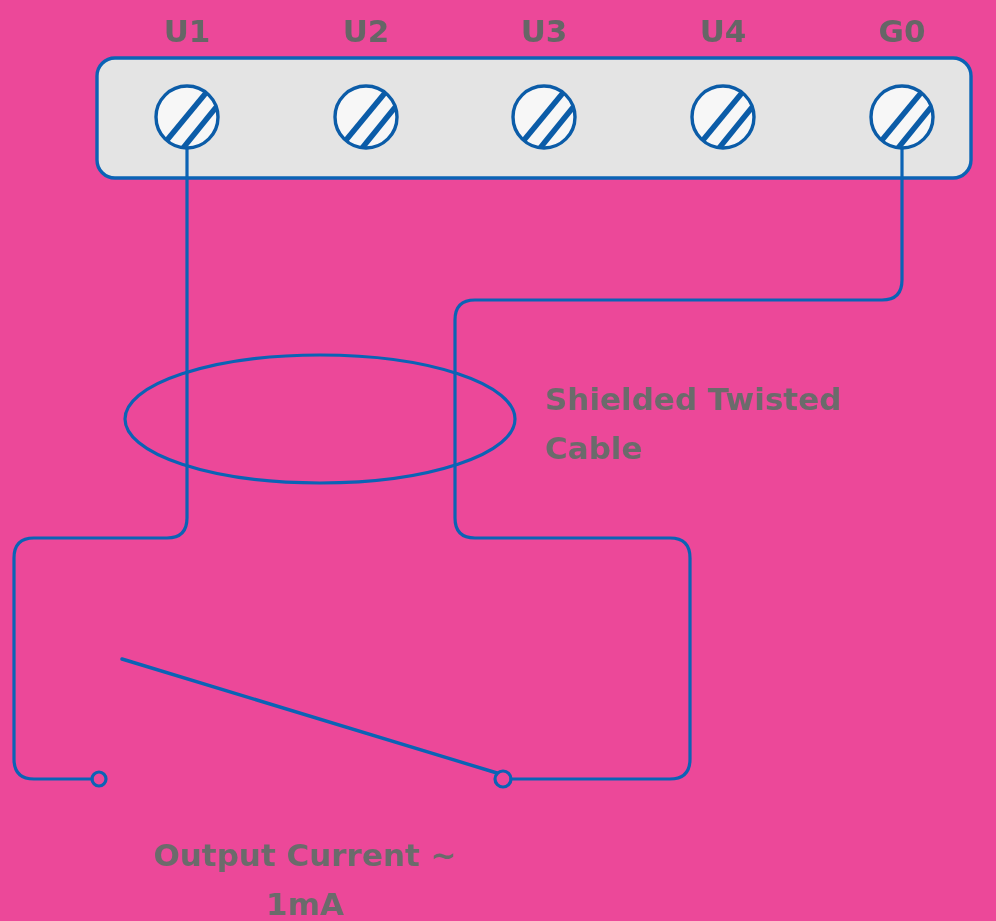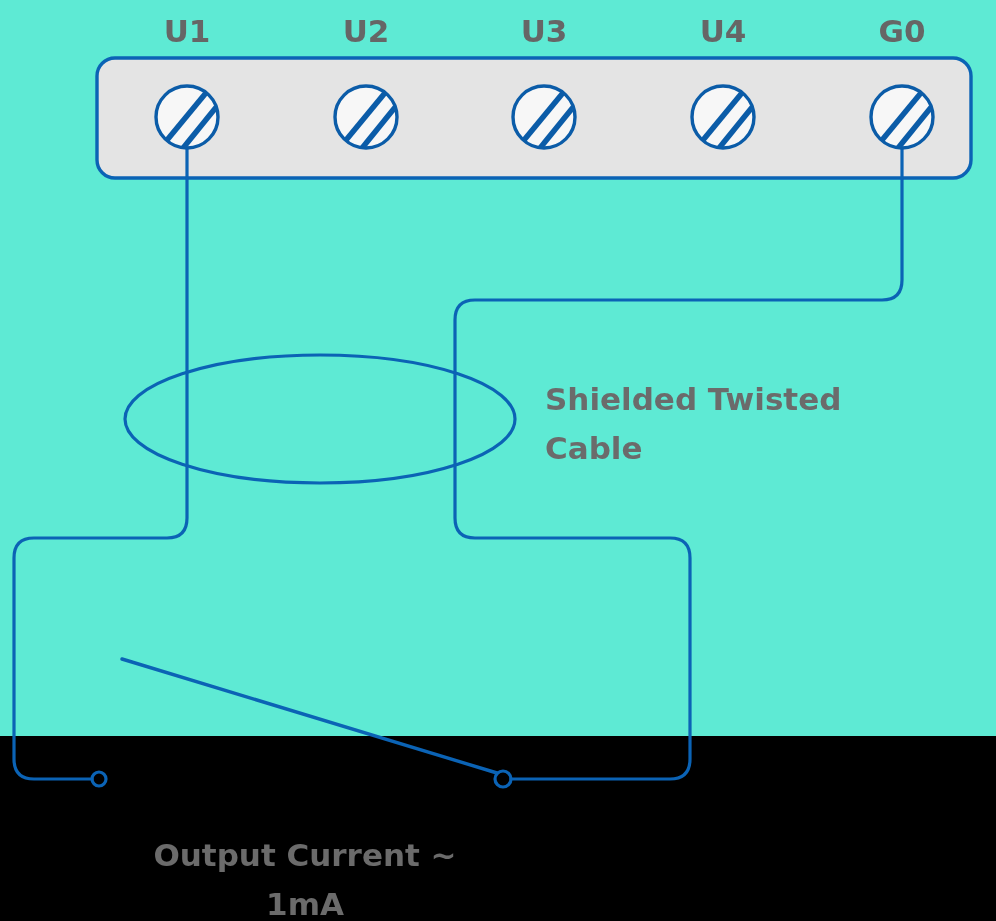--- a/index.html
+++ b/index.html
@@ -10,22 +10,22 @@
   }
   body {
     width: 996px;
     height: 921px;
     overflow: hidden;
     font-family: "DejaVu Sans", sans-serif;
   }
   #diagram-root {
     position: relative;
     width: 996px;
-    height: 736px;
-    background: #5eead4;
+    height: 921px;
+    background: #ec4899;
   }
   svg.diagram {
     position: absolute;
     top: 0;
     left: 0;
     width: 996px;
     height: 921px;
     display: block;
   }
   text.terminal-label {

